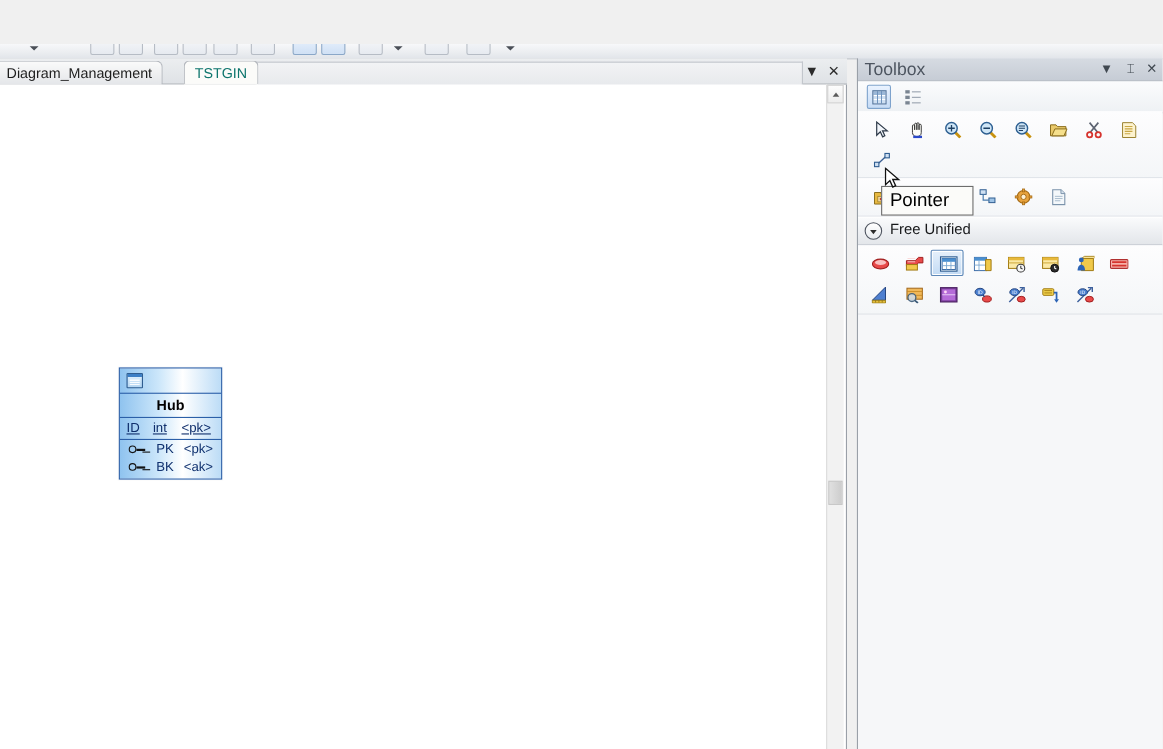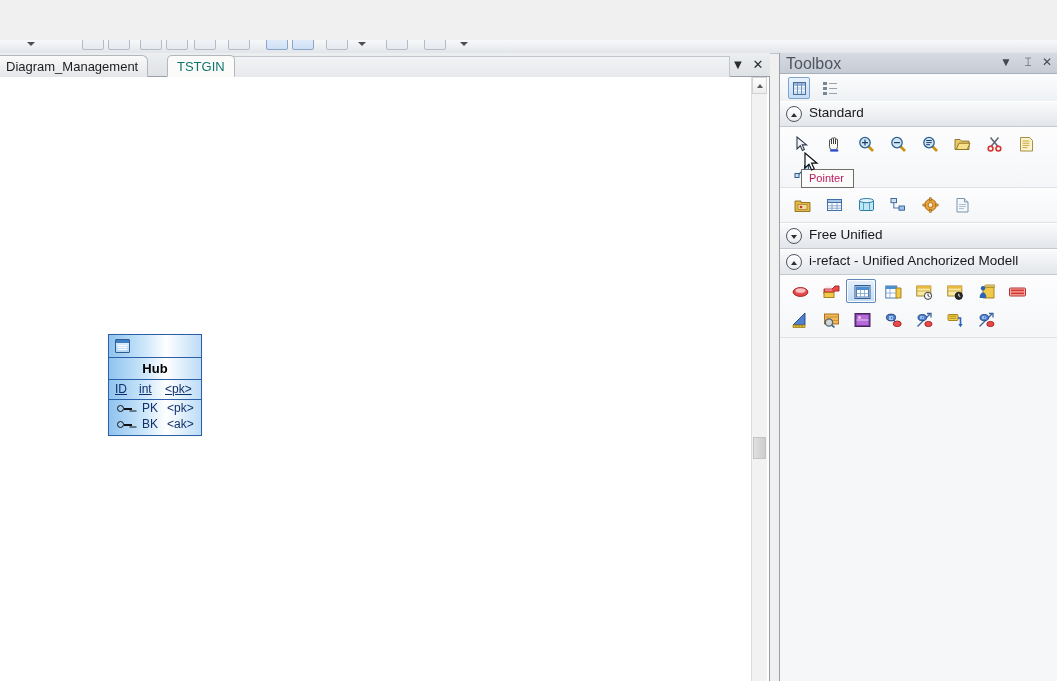--- a/index.html
+++ b/index.html
@@ -254,24 +254,24 @@
   .ibtn.sel {
     border-color: #5d88b8;
     background: linear-gradient(to bottom, #e6f0fb, #c3dbf4);
     box-shadow: inset 0 0 0 1px #ffffff;
   }
   .ico { position: absolute; left: 7px; top: 4px; width: 17px; height: 16px; }
 
   
   .tooltip {
     position: absolute; left: 801px; top: 129px;
-    padding: 2px 9px 3px 7px;
+    padding: 2px 21px 3px 7px;
     background: #fbfbf9;
     border: 1px solid #6d6d6d;
-    font-size: 11px; color: #be185d;
+    font-size: 17px; color: #000000;
     z-index: 40;
     white-space: nowrap;
   }
   
   .cursor { position: absolute; left: 804px; top: 112px; z-index: 45; }
 </style>
 </head>
 <body>
 
 <div id="root">
@@ -362,24 +362,20 @@
           <i style="top:5px"></i>
             <u style="top:6px"></u>
           <i style="top:10px"></i>
             <u style="top:11px"></u>
         </span>
       </div>
     </div>
 
     <div class="tbx-scroll">
 
-      <div class="grp-hdr">
-        <span class="chev up"></span>
-        <span class="gname">Standard</span>
-      </div>
       <div class="grp-body" style="height:55px">
         <div class="irow">
           <div class="ibtn" style="left:6px">
             <span class="ico">
               <svg width="17" height="16" viewBox="0 0 17 16">
                   <path d="M3 1 L3 13 L6.3 9.8 L8.4 14.4 L10.4 13.4 L8.3 8.9 L12.6 8.9 Z" fill="#f2f6fb" stroke="#2f3b4a" stroke-width="1.1"></path>
                 </svg>
             </span>
           </div>
           <div class="ibtn" style="left:38px">
@@ -518,24 +514,20 @@
             </span>
           </div>
         </div>
       </div>
 
       <div class="grp-hdr">
         <span class="chev down"></span>
         <span class="gname">Free Unified</span>
       </div>
 
-      <div class="grp-hdr">
-        <span class="chev up"></span>
-        <span class="gname">i-refact - Unified Anchorized Modell</span>
-      </div>
       <div class="grp-body" style="height:57px">
         <div class="irow">
           <div class="ibtn" style="left:4px">
             <span class="ico">
               <svg width="17" height="16" viewBox="0 0 17 16">
                 <ellipse cx="8.5" cy="8" rx="7.4" ry="4.4" fill="#e84a4a" stroke="#a01f1f" stroke-width="1"></ellipse>
                 <ellipse cx="8.5" cy="6.6" rx="5" ry="2.3" fill="#fbd6d6" opacity="0.85"></ellipse>
               </svg>
             </span>
           </div>

